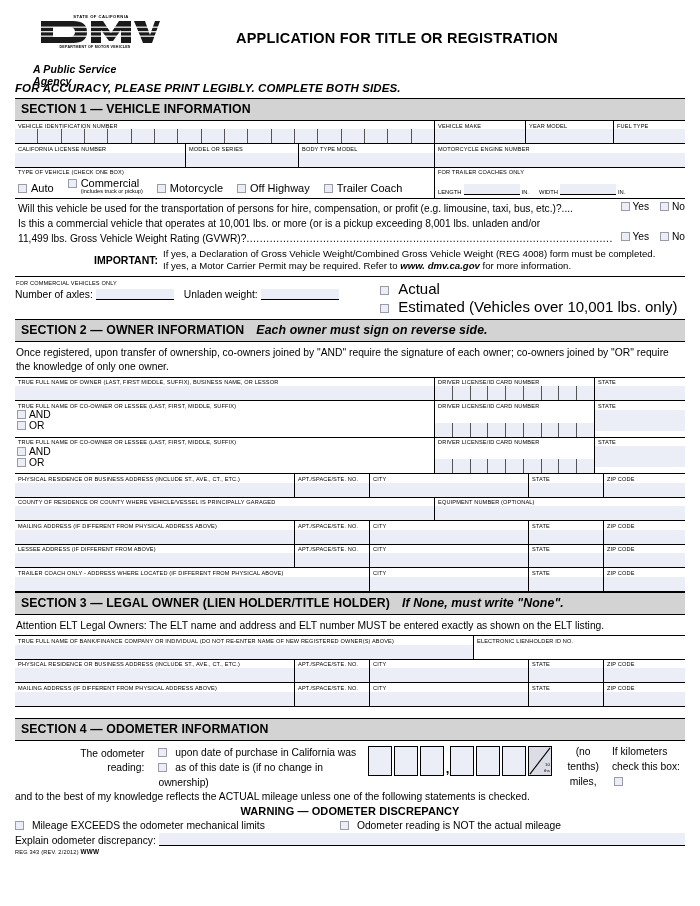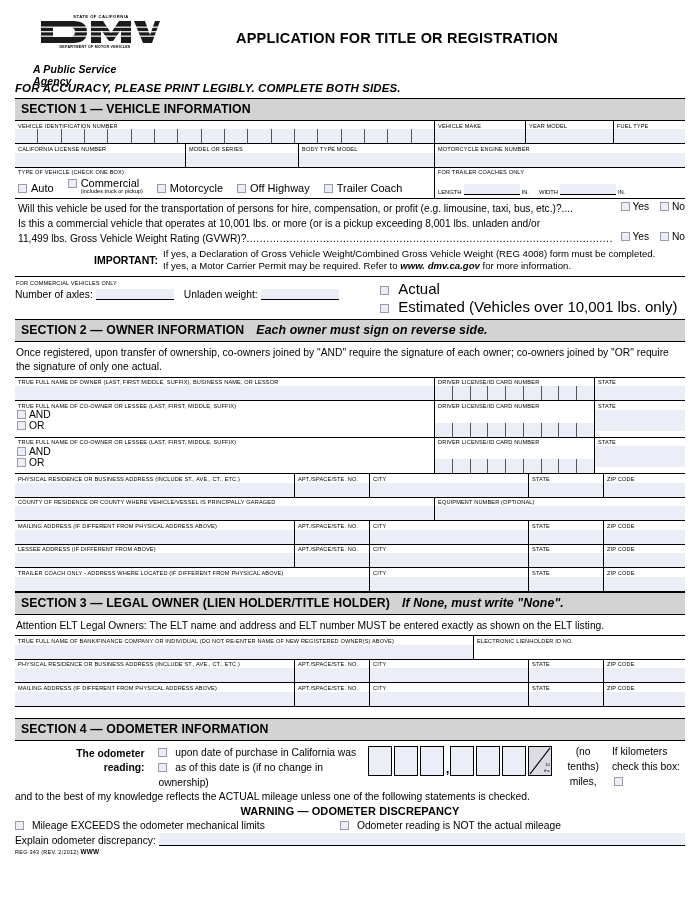--- a/index.html
+++ b/index.html
@@ -74,21 +74,21 @@
            background:#eceef7; vertical-align:-2px; }
 
   
   .intro { font-size:10.3px; line-height:1.34; padding:4px 1px 3px 1px; }
   .andor { font-size:10.3px; line-height:1.05; padding-left:2px; }
   .andor div { margin:.5px 0; }
   .andor .cb { margin-right:3px; }
 
   
   .odo { display:flex; align-items:flex-start; padding-top:4px; }
-  .odo-lbl { font-size:10.3px; font-weight:bold; text-align:right; width:140px;
+  .odo-lbl { font-size:10.3px; font-weight:normal; text-align:right; width:140px;
              line-height:1.35; padding-top:2px; }
   .odo-opts { font-size:10.3px; line-height:1.45; padding-left:14px; padding-top:1px; }
   .odo-boxes { display:flex; align-items:flex-start; padding-left:8px; padding-top:1px; }
   .obox { width:24px; height:30px; background:#eceef7; border:1px solid #000; margin-right:2px; }
   .ocomma { align-self:flex-end; font-size:13px; font-weight:bold; padding:0 1px 0 0; }
   .tenths { width:24px; height:30px; background:#dcdce6; border:1px solid #000;
             position:relative; margin-right:4px; }
   .tenths .slash { position:absolute; left:0; top:0; width:100%; height:100%; }
   .tenths .t1 { position:absolute; right:1.5px; bottom:8px; font-size:4.4px; }
   .tenths .t2 { position:absolute; right:1.5px; bottom:2px; font-size:4.4px; }
@@ -272,21 +272,21 @@
       </div>
     </div>
   </div>
 
   <div class="secbar" style="margin-top:4px;">
     <span>SECTION 2 — OWNER INFORMATION</span><span class="sub">Each owner must sign on reverse side.</span>
   </div>
 
   <div class="intro">
     <div>Once registered, upon transfer of ownership, co-owners joined by "AND" require the signature of each owner; co-owners joined by "OR" require</div>
-    <div>the signature of only one actual.</div>
+    <div>the knowledge of only one owner.</div>
   </div>
 
   <div class="row ruleT heavyB">
     <div class="cell" style="width:419px;">
       <div class="lbl">TRUE FULL NAME OF OWNER (LAST, FIRST MIDDLE, SUFFIX), BUSINESS NAME, OR LESSOR</div>
       <div class="fill" style="height:14px;"></div>
     </div>
     <div class="cell" style="width:160px;">
       <div class="lbl">DRIVER LICENSE/ID CARD NUMBER</div>
       <div class="comb dlcomb">

